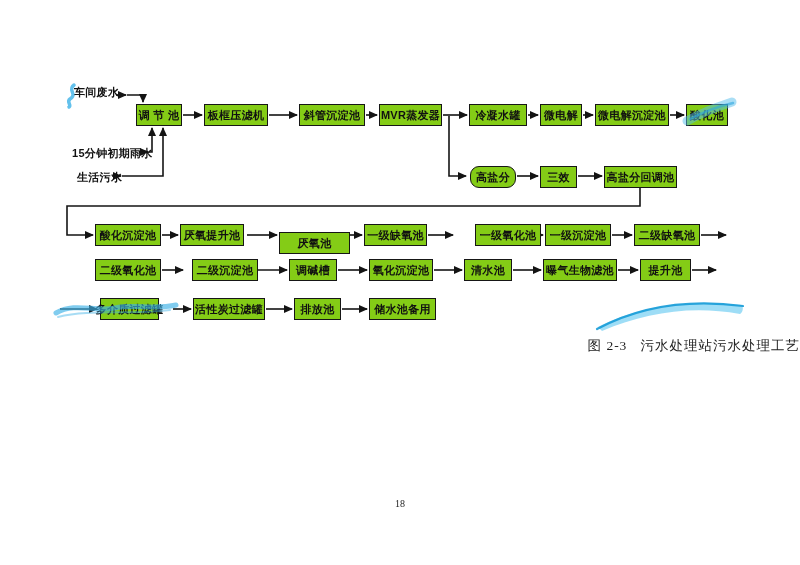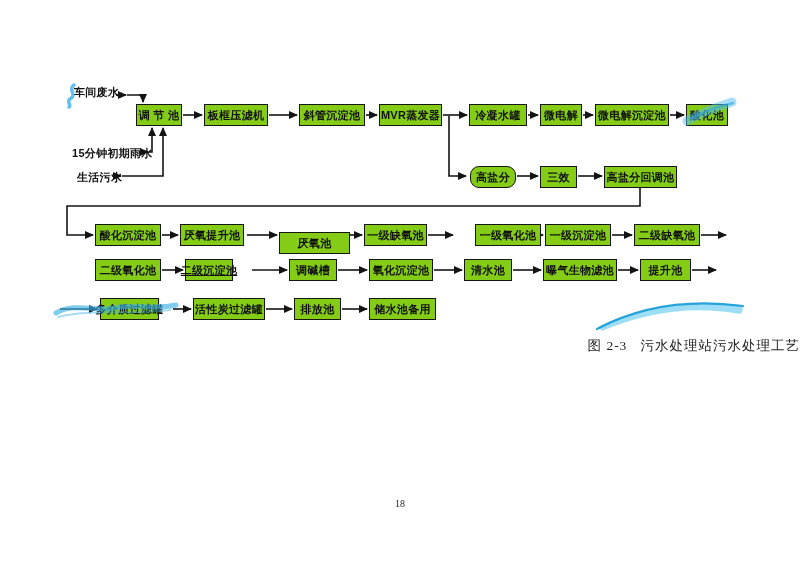--- a/index.html
+++ b/index.html
@@ -109,21 +109,21 @@
 
   <div class="node" style="left:95px;top:224px;width:66px;">酸化沉淀池</div>
   <div class="node" style="left:180px;top:224px;width:64px;">厌氧提升池</div>
   <div class="node" style="left:279px;top:224px;width:71px;margin-top:8px;">厌氧池</div>
   <div class="node" style="left:364px;top:224px;width:63px;">一级缺氧池</div>
   <div class="node" style="left:475px;top:224px;width:66px;">一级氧化池</div>
   <div class="node" style="left:545px;top:224px;width:66px;">一级沉淀池</div>
   <div class="node" style="left:634px;top:224px;width:66px;">二级缺氧池</div>
 
   <div class="node" style="left:95px;top:259px;width:66px;">二级氧化池</div>
-  <div class="node" style="left:185px;top:259px;width:48px;text-decoration:underline;">二级沉淀池</div>
+  <div class="node" style="left:192px;top:259px;width:66px;">二级沉淀池</div>
   <div class="node" style="left:289px;top:259px;width:48px;">调碱槽</div>
   <div class="node" style="left:369px;top:259px;width:64px;">氧化沉淀池</div>
   <div class="node" style="left:464px;top:259px;width:48px;">清水池</div>
   <div class="node" style="left:543px;top:259px;width:74px;">曝气生物滤池</div>
   <div class="node" style="left:640px;top:259px;width:51px;">提升池</div>
 
   <div class="node" style="left:100px;top:298px;width:59px;">多介质过滤罐</div>
   <div class="node" style="left:193px;top:298px;width:72px;">活性炭过滤罐</div>
   <div class="node" style="left:294px;top:298px;width:47px;">排放池</div>
   <div class="node" style="left:369px;top:298px;width:67px;">储水池备用</div>

